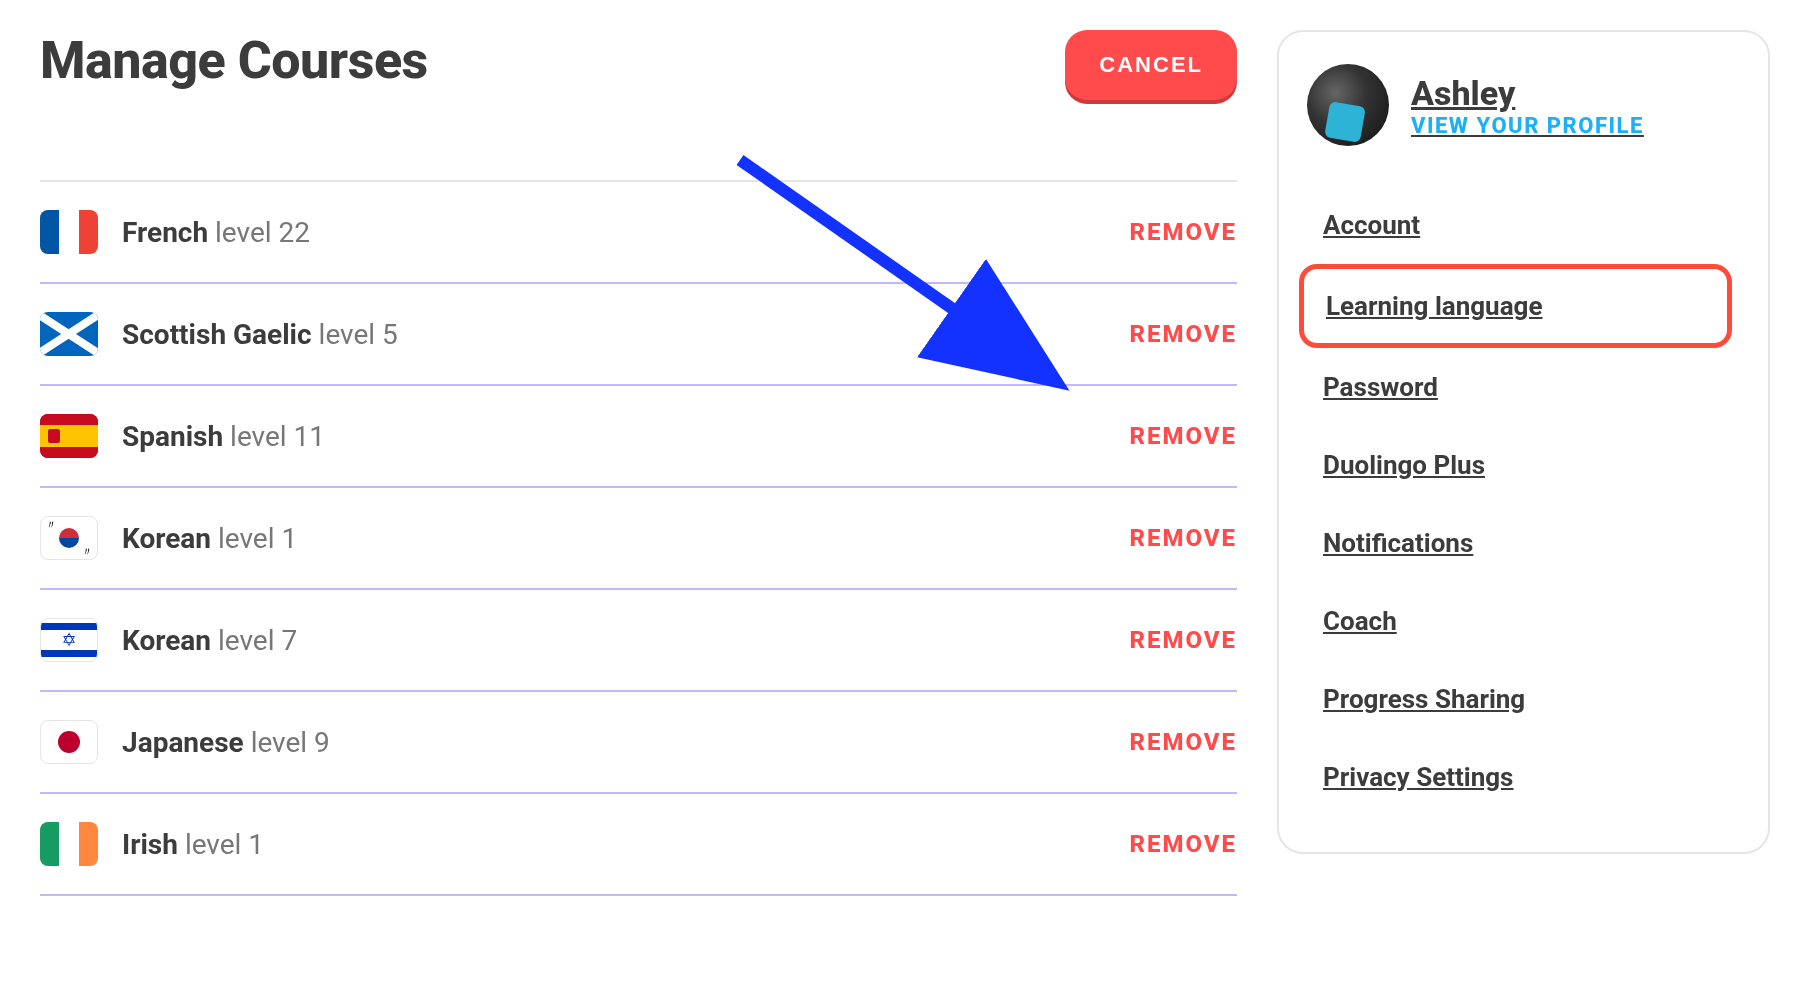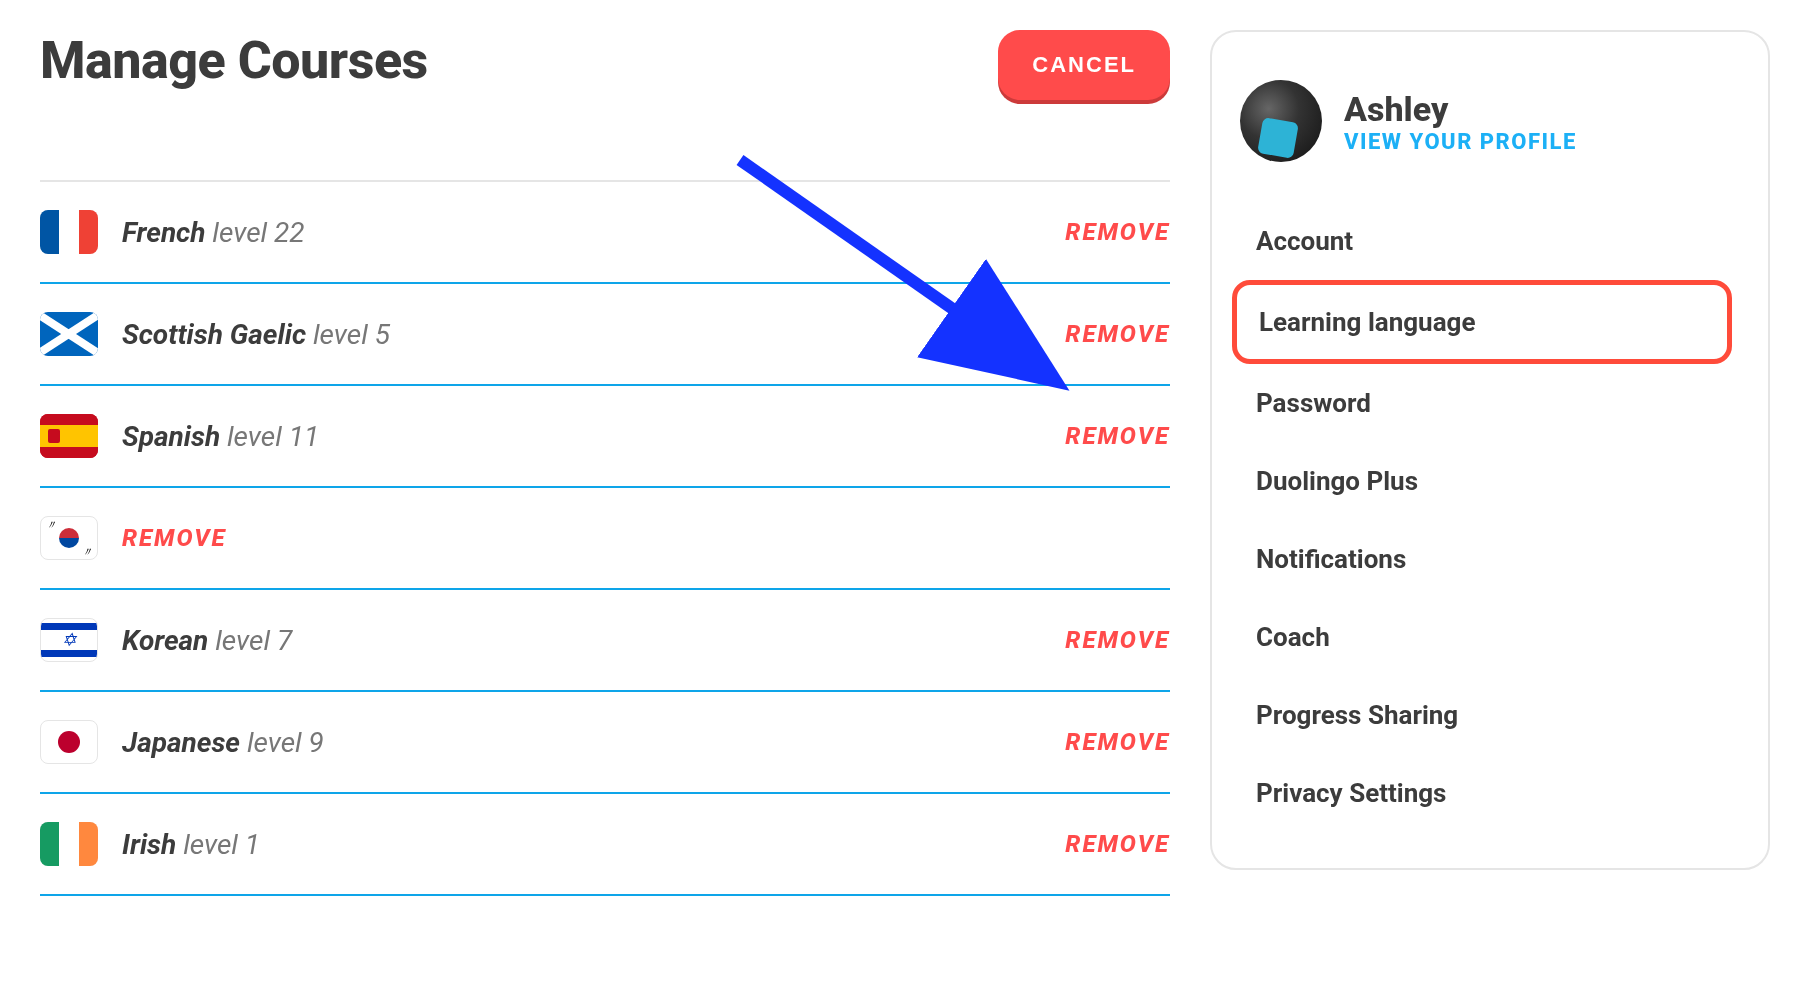--- a/index.html
+++ b/index.html
@@ -46,22 +46,21 @@
     cursor: pointer;
   }
   .course-list {
     border-top: 2px solid #e5e5e5;
   }
   .course-row {
     display: flex;
     align-items: center;
     gap: 24px;
     padding: 28px 0;
-    border-bottom: 2px solid #0ea5e9;
-    font-style: italic;
+    border-bottom: 2px solid #c4b5fd;
   }
   .flag {
     width: 58px;
     height: 44px;
     border-radius: 8px;
     flex-shrink: 0;
     background: #eee;
     overflow: hidden;
     position: relative;
   }
@@ -75,24 +74,25 @@
     color: #3c3c3c;
   }
   .remove-link {
     color: #ff4b4b;
     font-weight: 800;
     font-size: 24px;
     letter-spacing: 2px;
     cursor: pointer;
   }
   .sidebar {
-    width: 560px;
+    width: 493px;
     border: 2px solid #e5e5e5;
     border-radius: 26px;
-    padding: 48px 28px 36px;
+    padding: 32px 28px 36px;
+    text-decoration: underline;
   }
   .profile-row {
     display: flex;
     align-items: center;
     gap: 22px;
     margin-bottom: 40px;
   }
   .avatar {
     width: 82px;
     height: 82px;
@@ -225,20 +225,21 @@
           </span>
           <div class="course-text"><span class="course-name">Spanish</span> <span>level 11</span></div>
           <span class="remove-link">REMOVE</span>
         </div>
         <div class="course-row">
           <span>
             <div class="flag flag-kr">
               <div class="taeguk"></div>
             </div>
           </span>
+          <div class="course-text"><span class="course-name">Korean</span> <span>level 1</span></div>
           <span class="remove-link">REMOVE</span>
         </div>
         <div class="course-row">
           <span>
             <div class="flag flag-il">
               <div class="stripe s1"></div>
               <div class="star">✡</div>
               <div class="stripe s2"></div>
             </div>
           </span>

